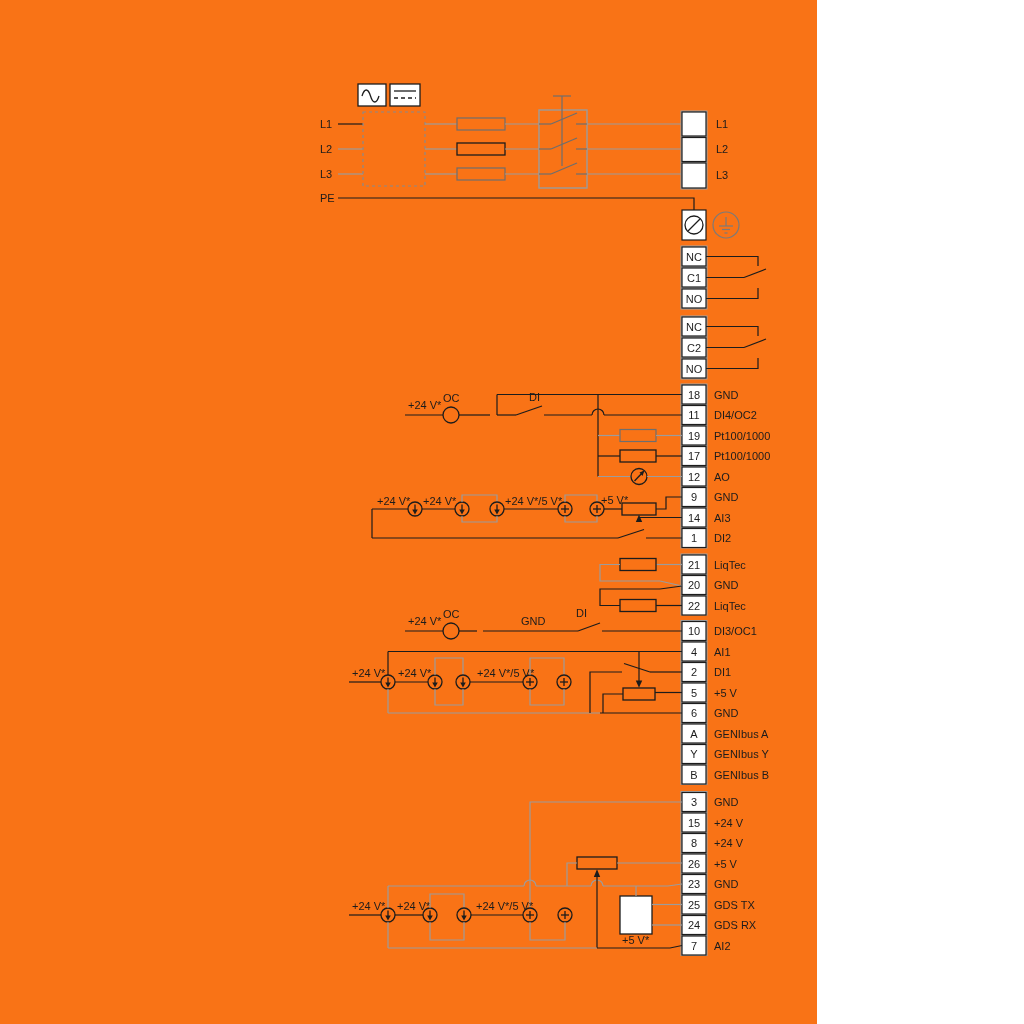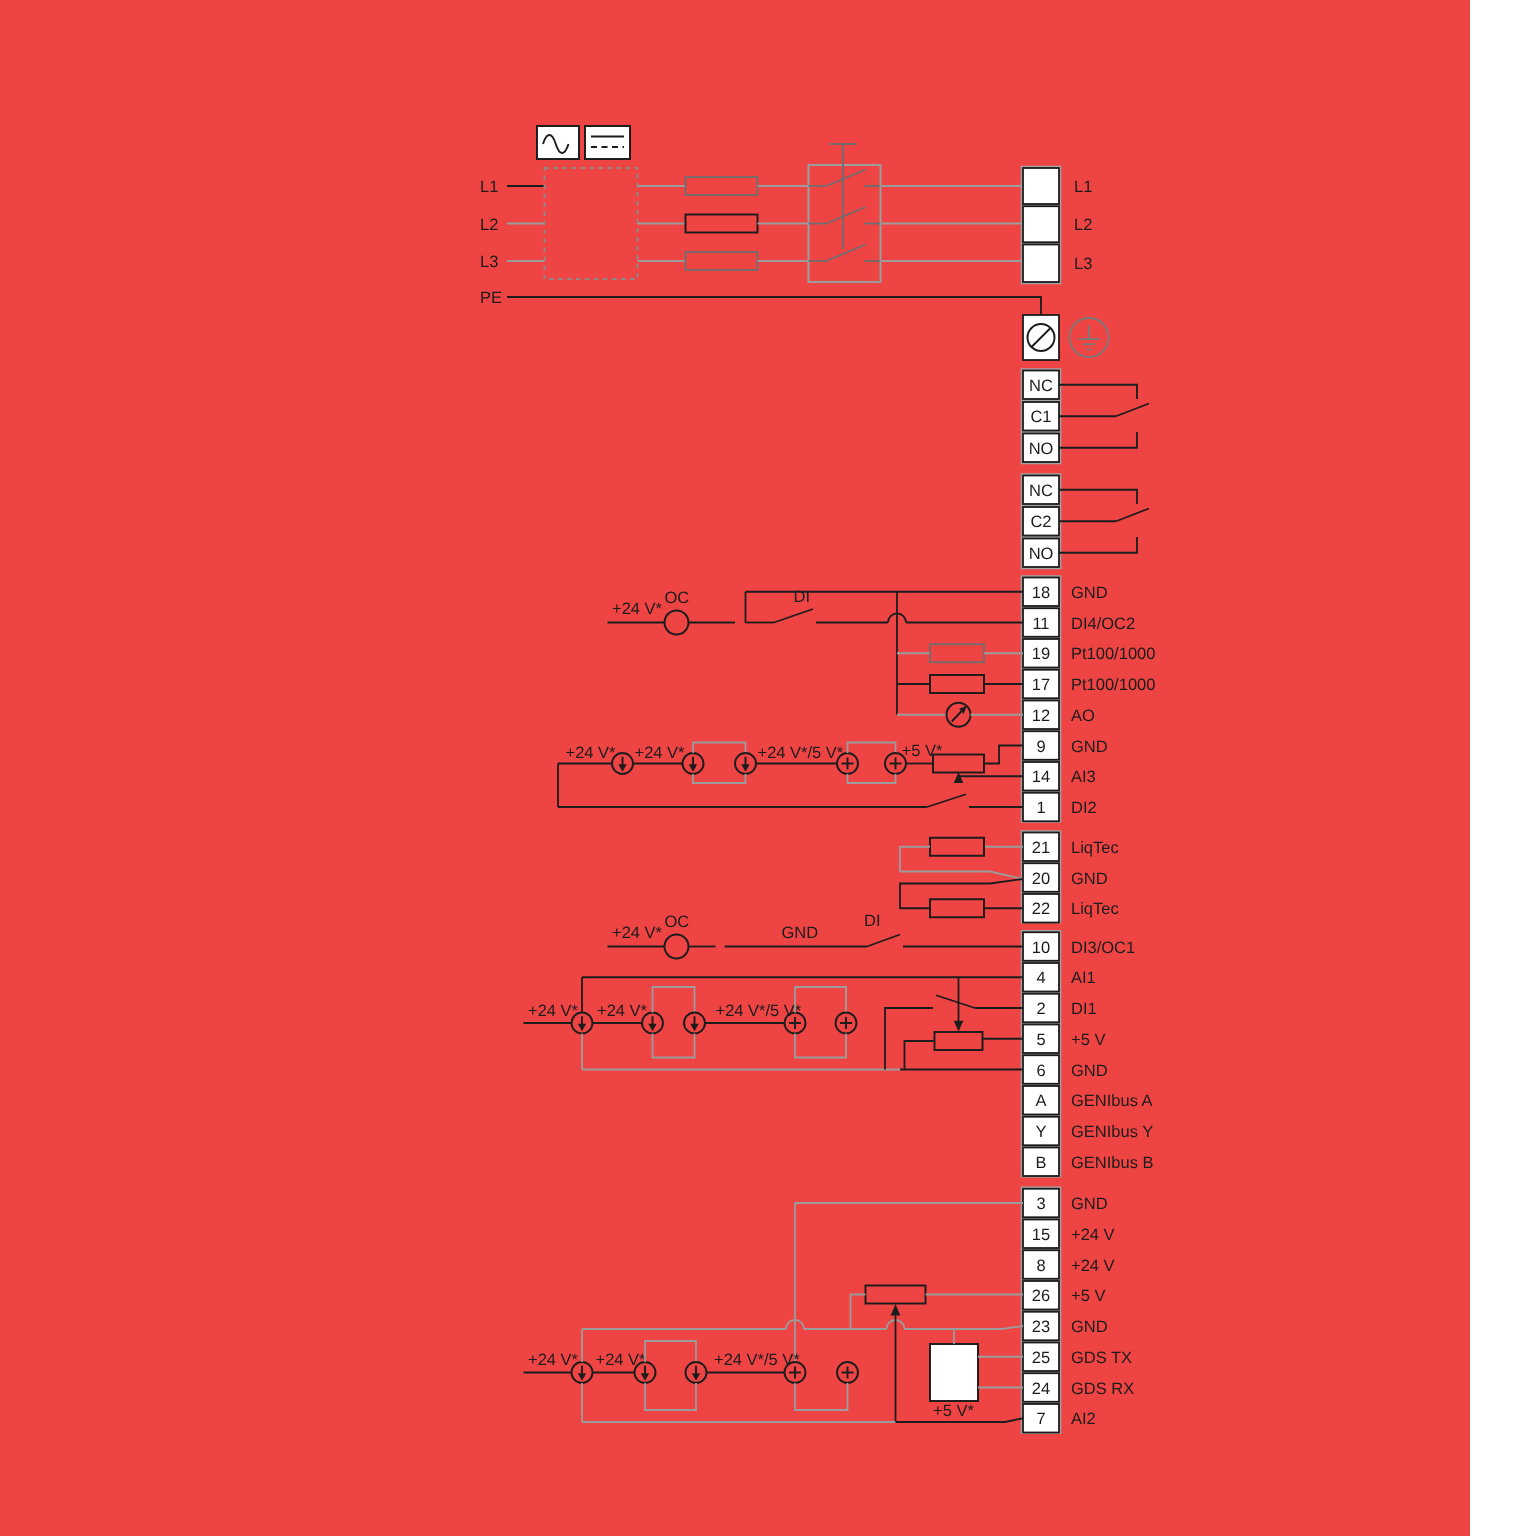--- a/index.html
+++ b/index.html
@@ -1,16 +1,16 @@
 <!DOCTYPE html>
 <html><head>
 <meta charset="utf-8">
 <style>
   html,body{margin:0;padding:0;background:#fff;}
-  #canvas{position:relative;width:980px;height:1024px;background:#ef4444;overflow:hidden;}
+  #canvas{position:relative;width:817px;height:1024px;background:#f97316;overflow:hidden;}
   svg{position:absolute;top:0;left:0;}
   text{font-family:"Liberation Sans", sans-serif;font-size:11px;fill:#1c1c1c;}
   .tn{text-anchor:middle;}
   .w{stroke:#1c1c1c;stroke-width:1.2;fill:none;}
   .g{stroke:#9c9c9c;stroke-width:1.2;fill:none;}
   .m{stroke:#6e6e6e;stroke-width:1.2;fill:none;}
   .cell{fill:#ffffff;stroke:#1c1c1c;stroke-width:1.2;}
   .back{fill:#a3a3a3;}
   .box{fill:#ffffff;stroke:#1c1c1c;stroke-width:1.3;}
   .sym{fill:none;stroke:#1c1c1c;stroke-width:1.3;}

